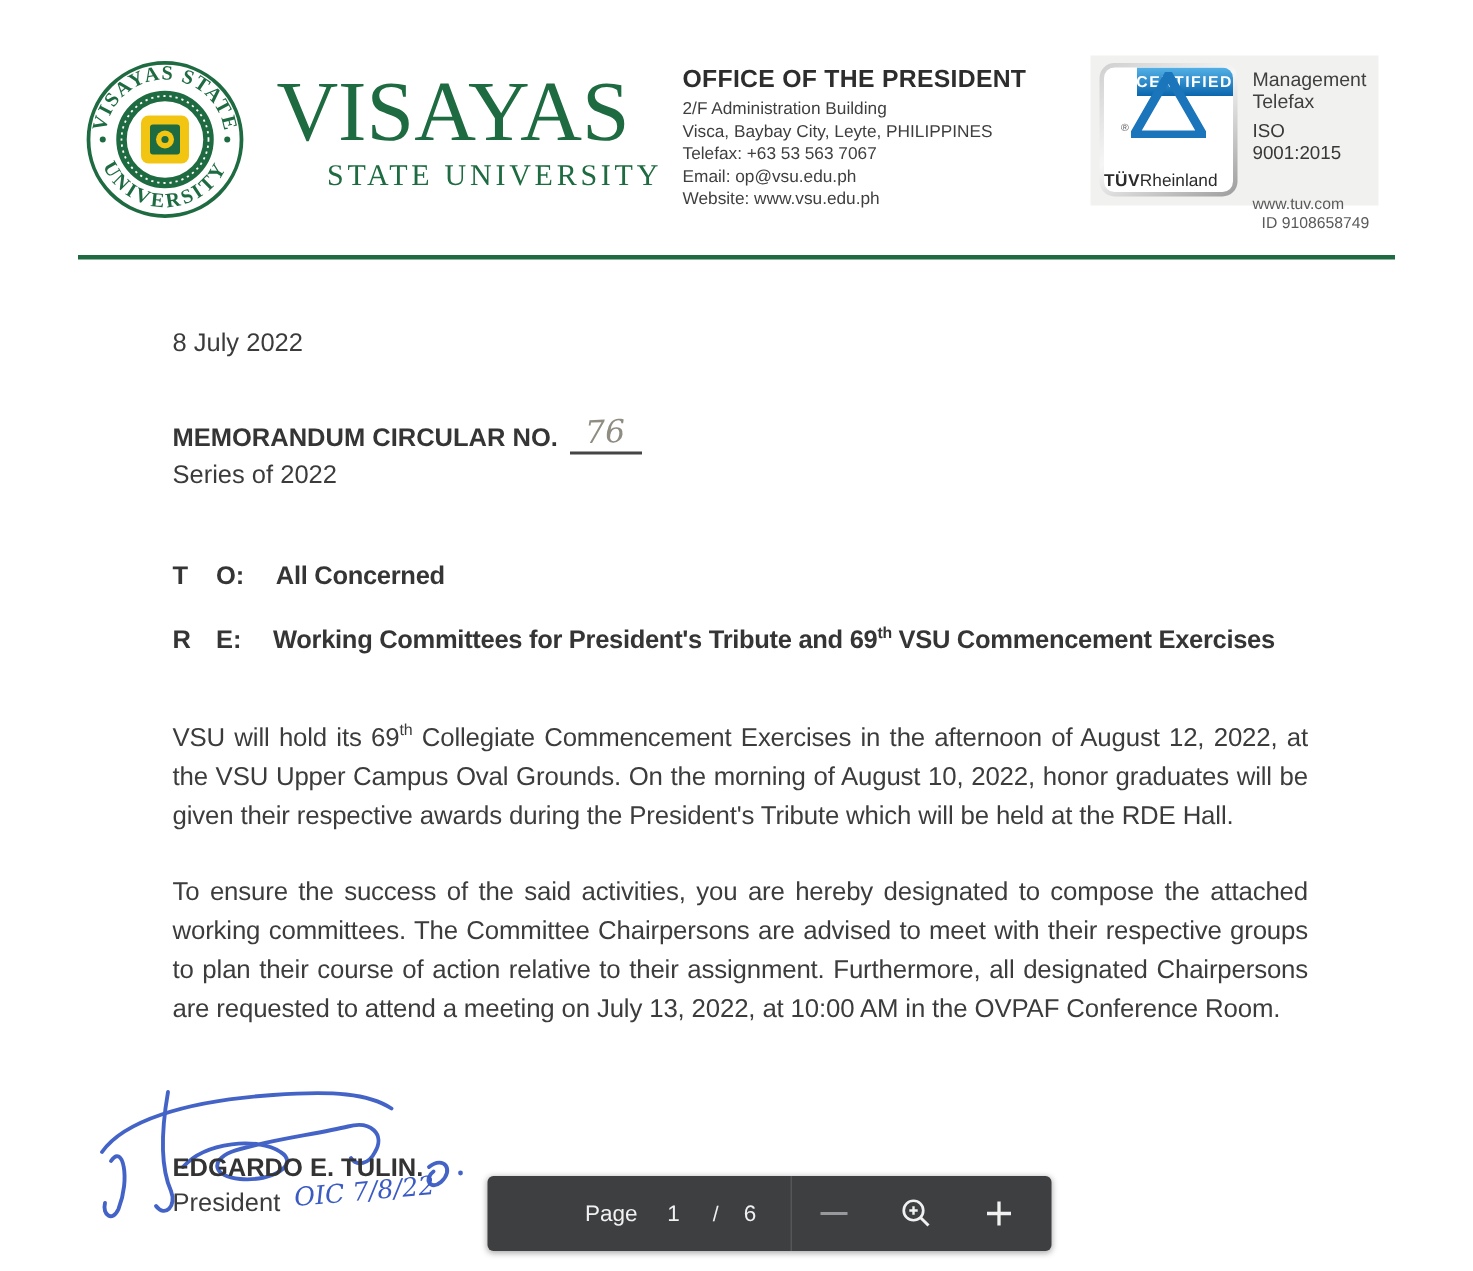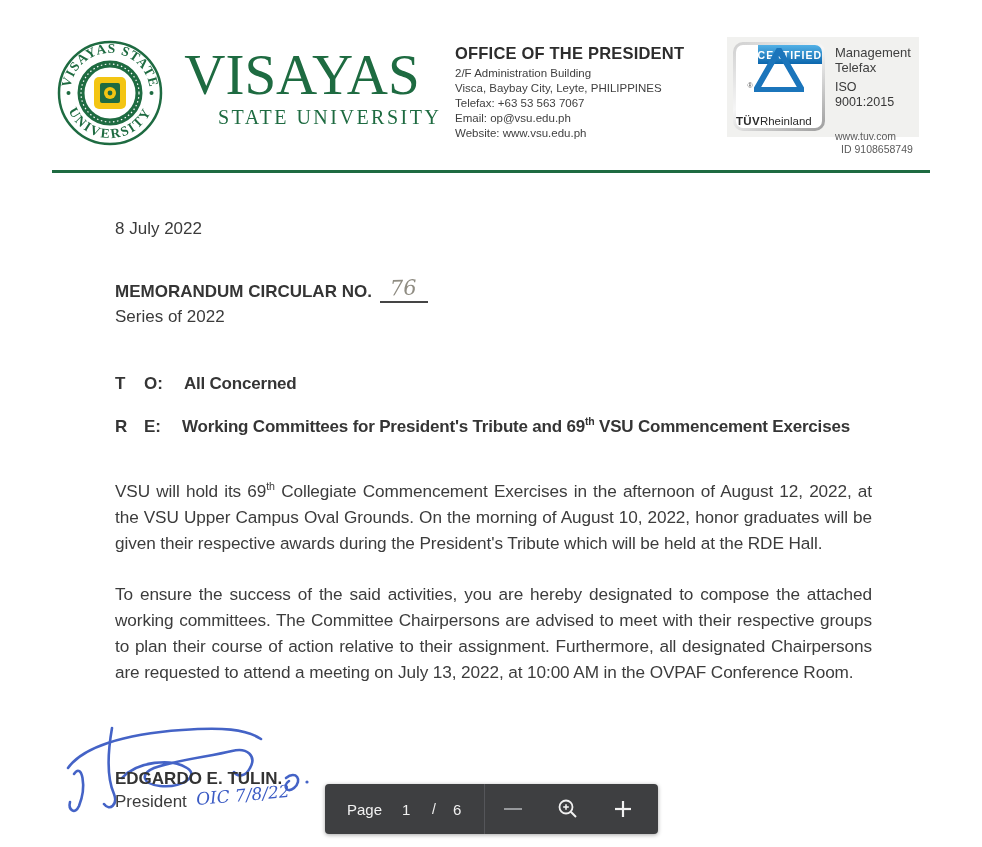--- a/index.html
+++ b/index.html
@@ -77,20 +77,21 @@
   .sig-note{
     position:absolute;left:196px;top:785px;color:#3b5bc4;
     font-family:"DejaVu Serif", serif;font-style:italic;font-size:17px;transform:rotate(-5deg);white-space:nowrap;
   }
 
   
   .toolbar{
     position:absolute;left:325px;top:784px;width:333px;height:50px;background:#3e3f41;
     border-radius:4px;display:flex;align-items:center;color:#f1f1f1;
     box-shadow:0 1px 4px rgba(0,0,0,0.35);
+    padding-left:43px;
   }
   .tb-page-label{margin-left:22px;font-size:15px;}
   .tb-current{width:40px;text-align:center;font-size:15px;margin-left:4px;cursor:pointer;}
   .tb-slash{width:16px;text-align:center;font-size:14px;}
   .tb-total{width:30px;text-align:center;font-size:15px;}
   .tb-divider{width:1px;height:50px;background:#55565a;margin-left:12px;}
   .tb-btn{width:55px;height:50px;display:flex;align-items:center;justify-content:center;cursor:pointer;}
   .tb-minus-bar{width:18px;height:2.5px;background:#97999c;}
 </style>
 </head>

